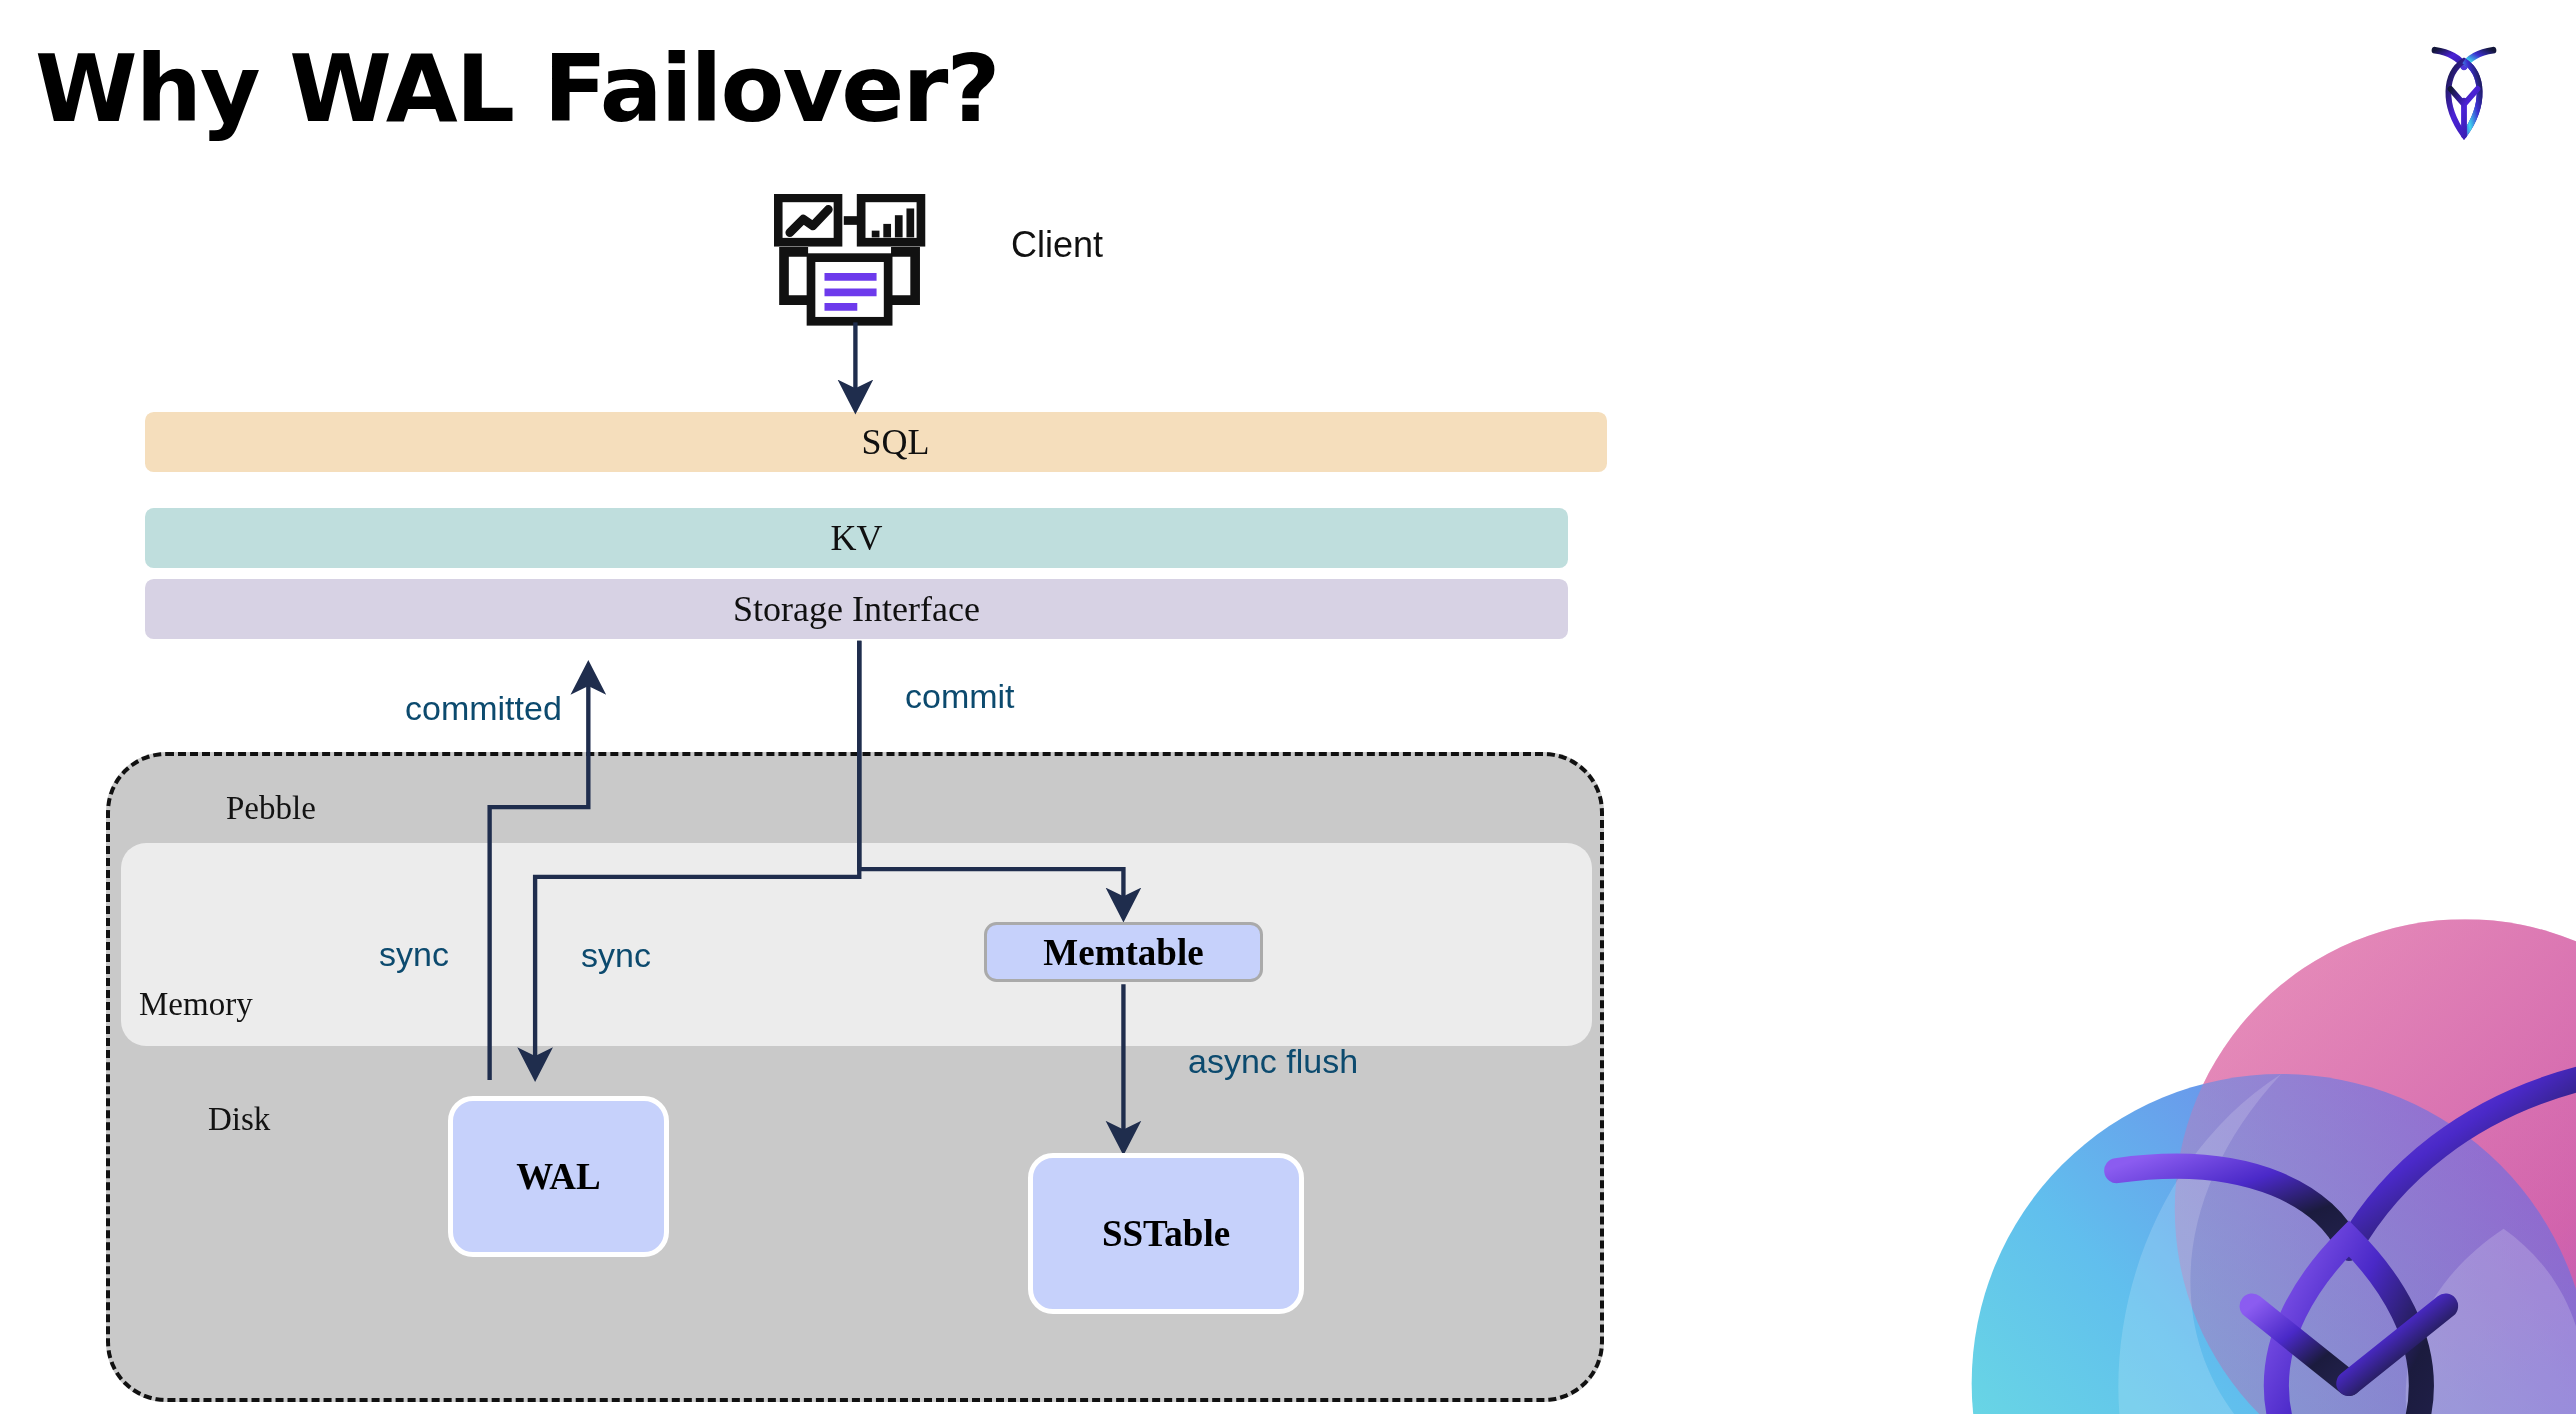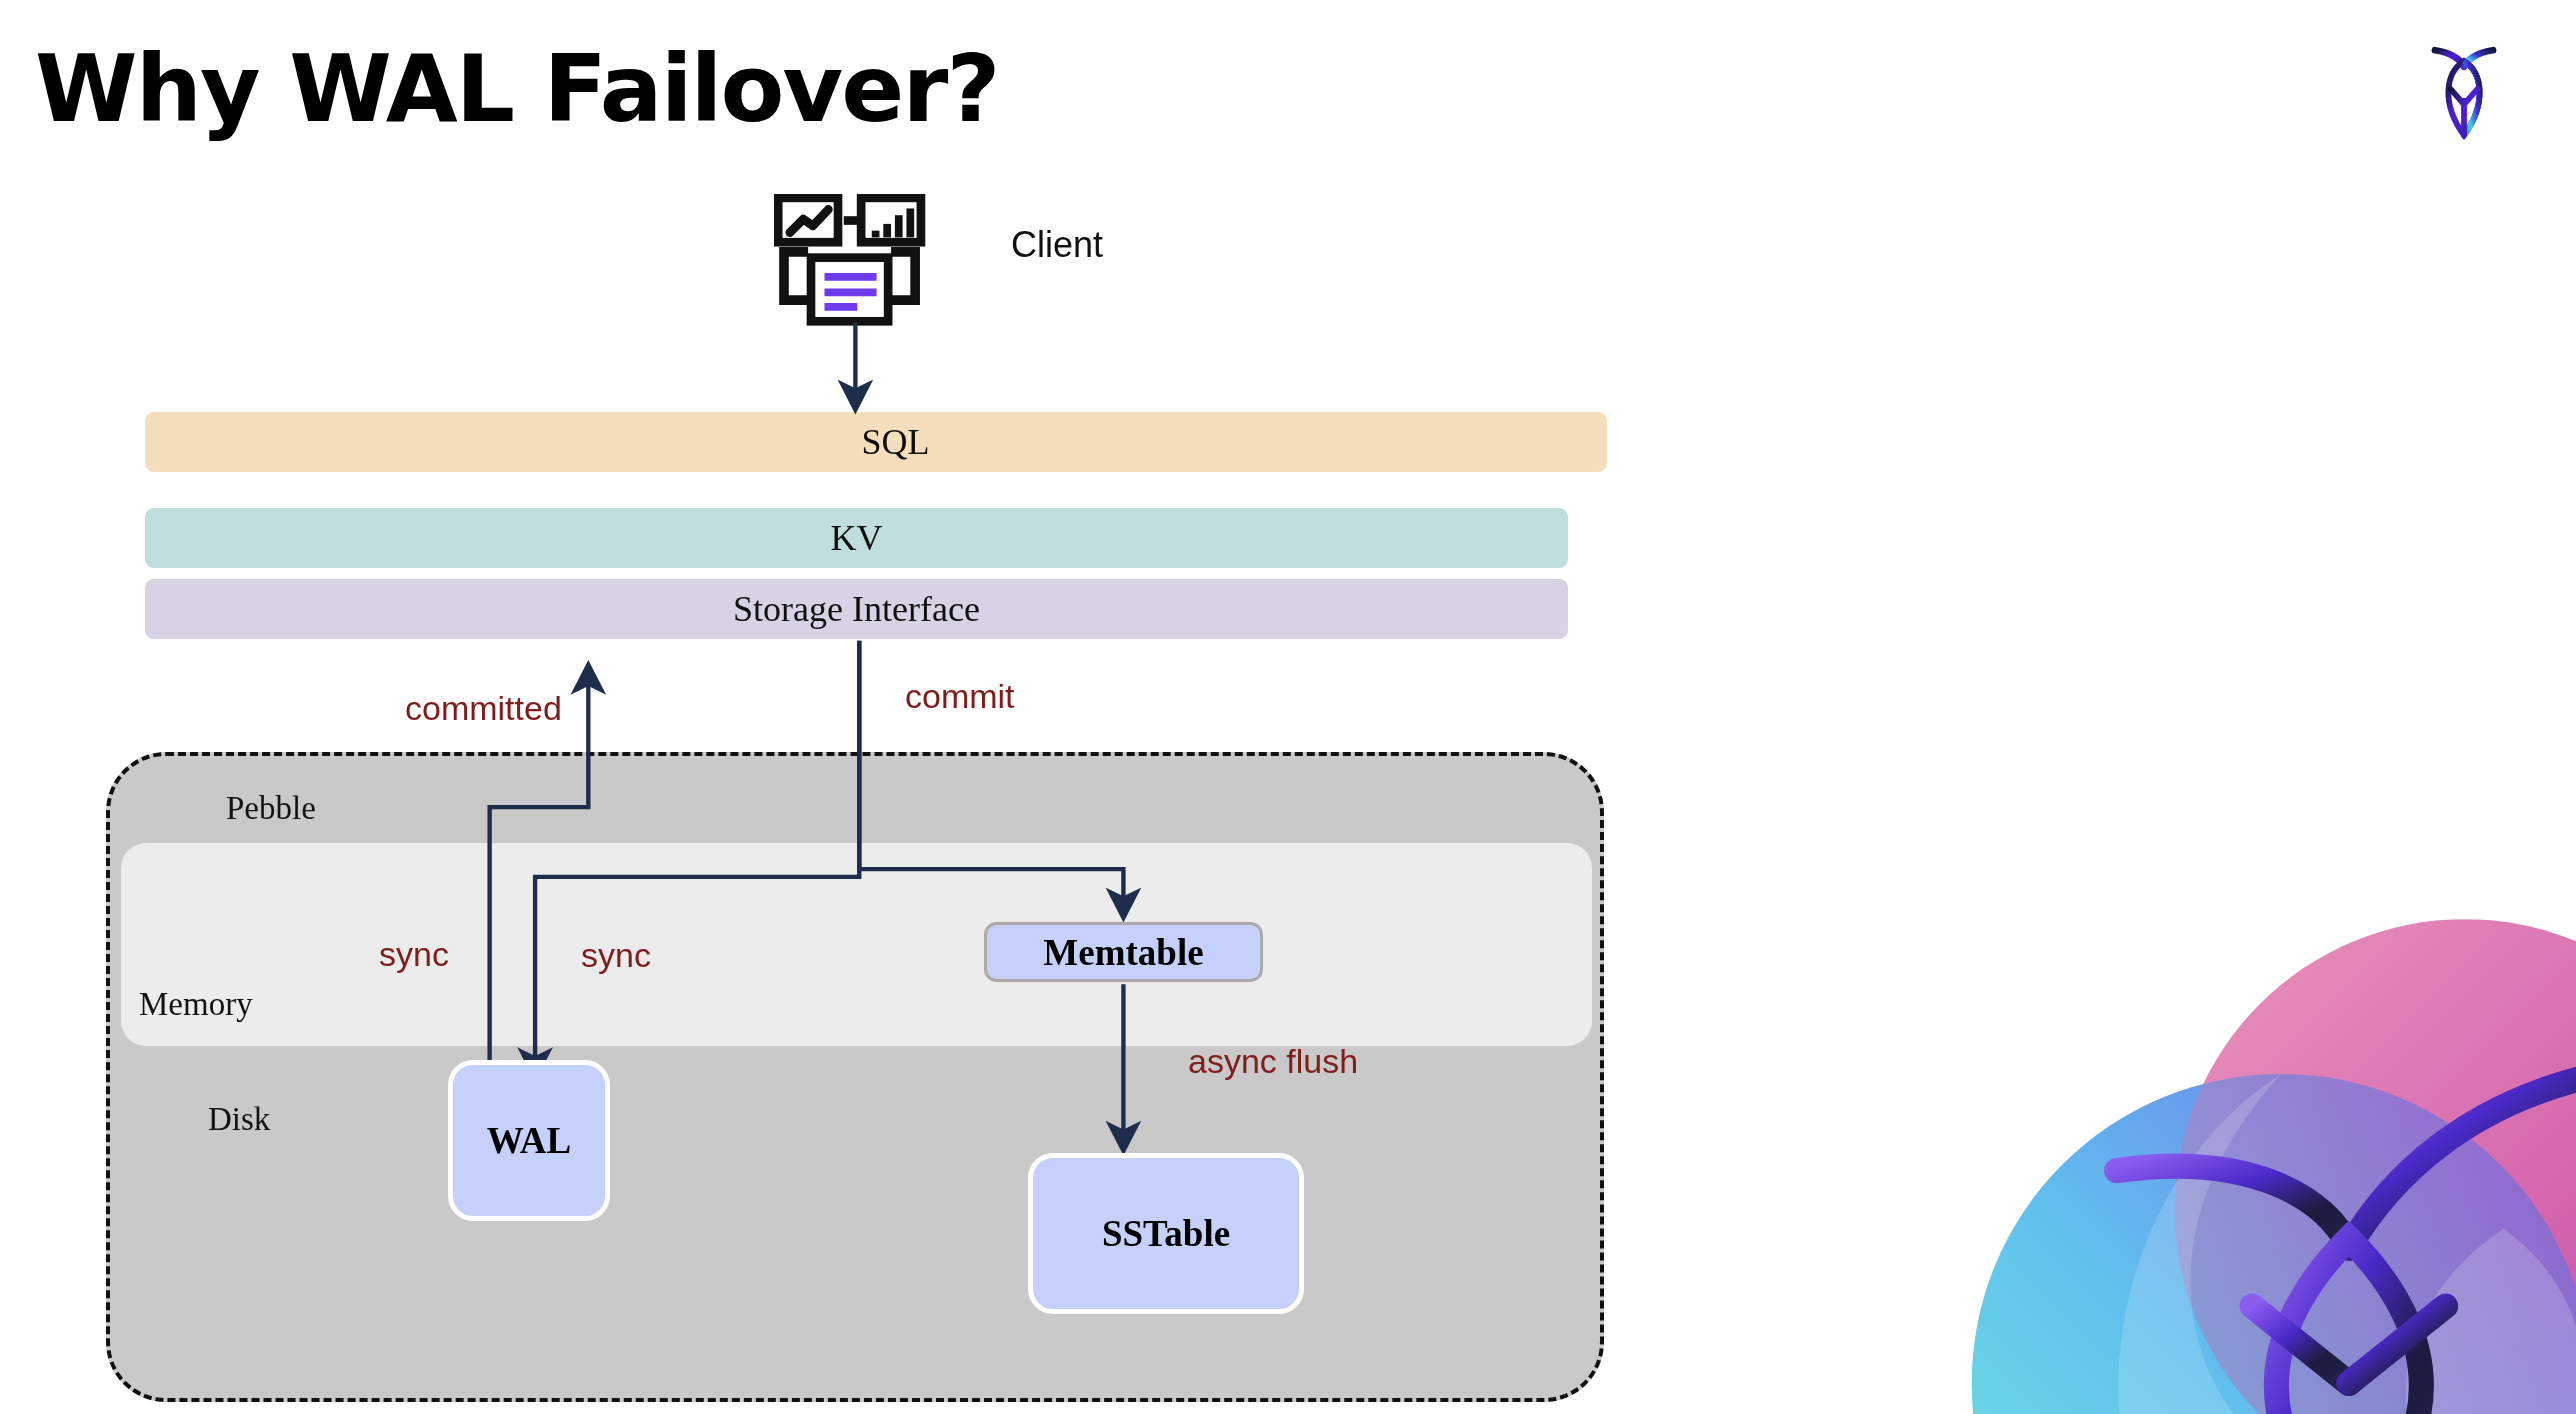--- a/index.html
+++ b/index.html
@@ -73,33 +73,33 @@
     display:flex;align-items:center;justify-content:center;
     font-family:"Liberation Serif", serif;
     font-weight:700;color:#000000;
     box-sizing:border-box;
   }
   #node-memtable{
     left:984px;top:922px;width:279px;height:60px;
     border:3.9px solid #aaaaaa;border-radius:12.6px;font-size:37px;
   }
   #node-wal{
-    left:448px;top:1060px;width:162px;height:161px;
+    left:448px;top:1096px;width:221px;height:161px;
     border:5.8px solid #ffffff;border-radius:25px;font-size:37px;
   }
   #node-sstable{
     left:1028px;top:1153px;width:276px;height:161px;
     border:5.8px solid #ffffff;border-radius:25px;font-size:37px;
   }
 
   
   .edge-label{
     position:absolute;
     font-family:"Liberation Sans", sans-serif;
-    font-size:34px;color:#7f1d1d;white-space:nowrap;
+    font-size:34px;color:#0c4a6e;white-space:nowrap;
   }
   #label-committed{left:405px;top:689px;}
   #label-commit{left:905px;top:677px;}
   #label-sync-left{left:379px;top:935px;}
   #label-sync-right{left:581px;top:936px;}
   #label-async-flush{left:1188px;top:1042px;}
 
   
   #edges-layer{position:absolute;left:0;top:0;width:1645px;height:1415px;}
 

